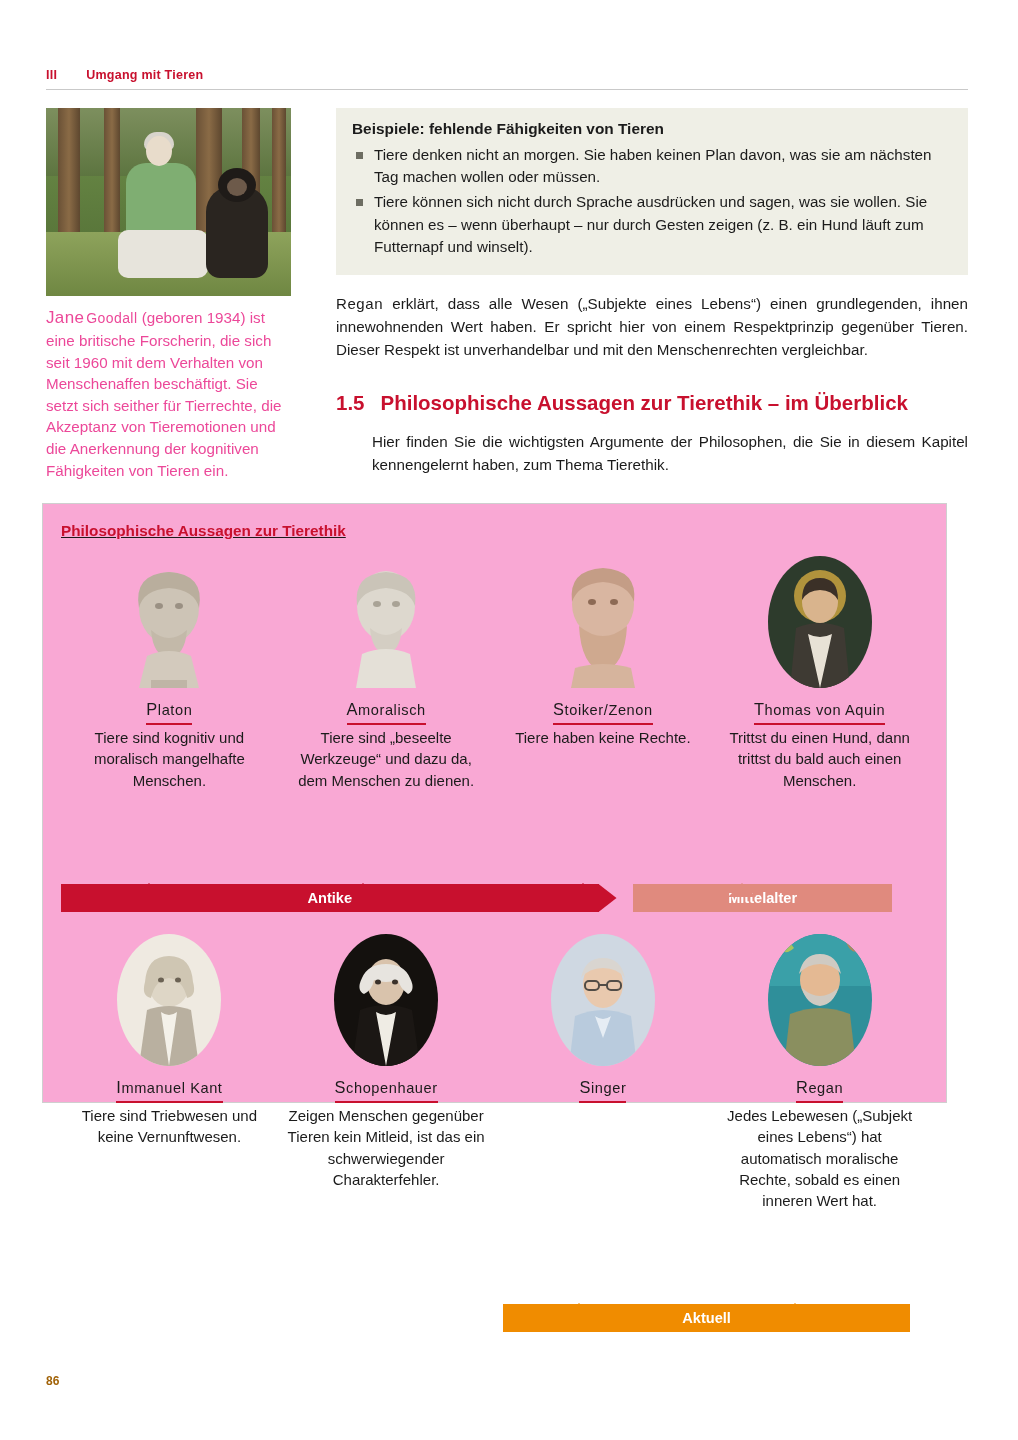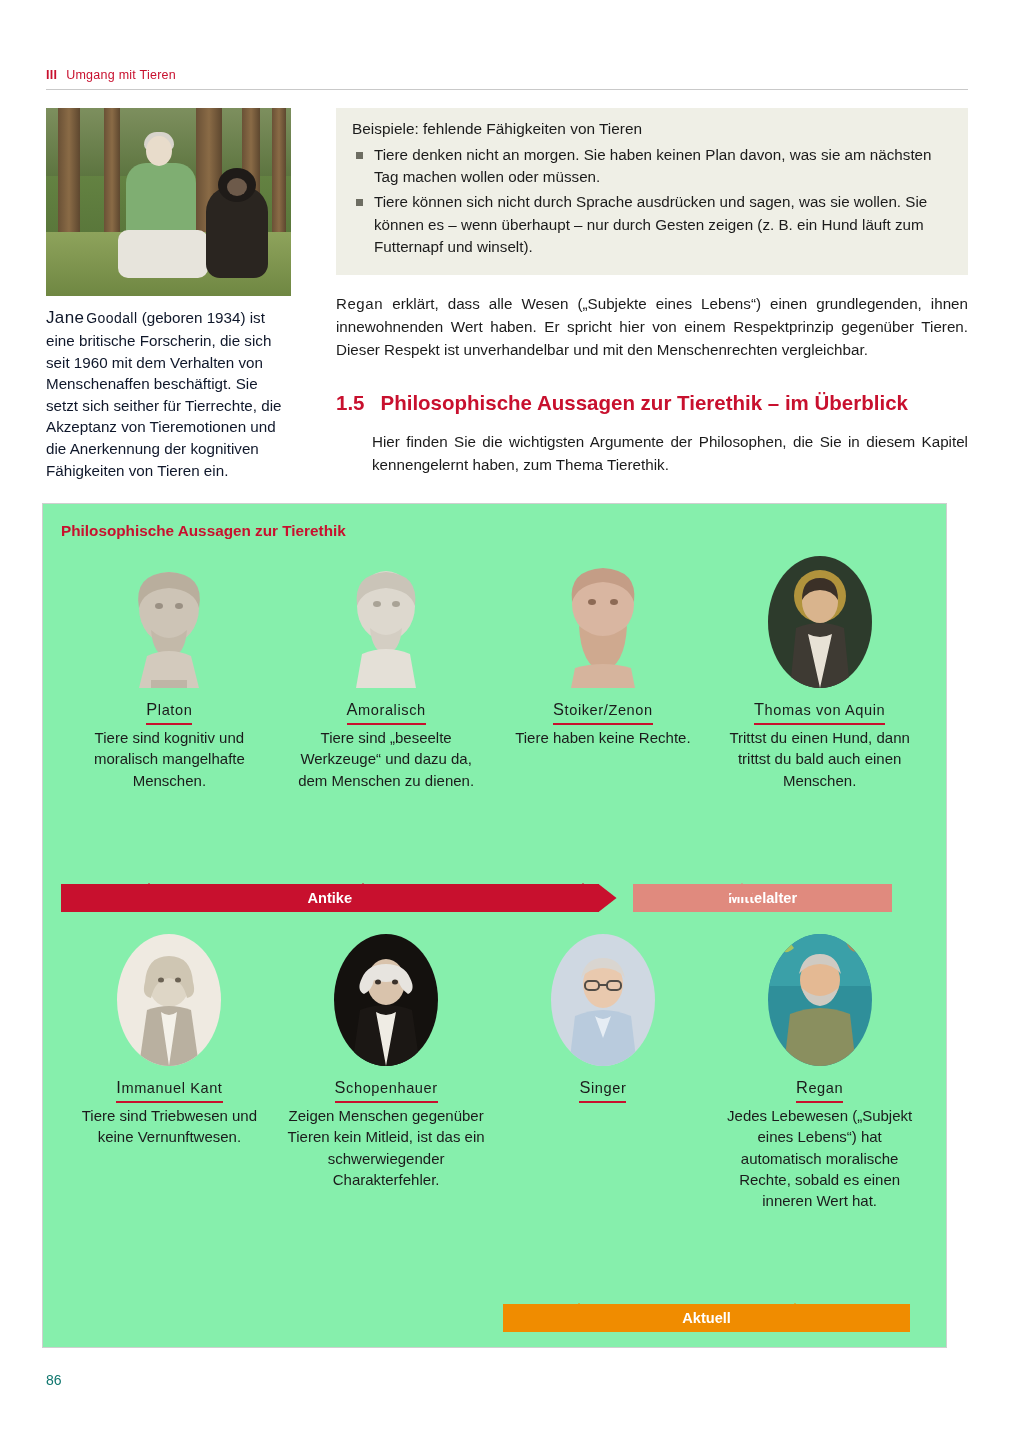--- a/index.html
+++ b/index.html
@@ -18,21 +18,21 @@
   }
 
   
   .runhead {
     display:flex; align-items:baseline; gap:9px;
     font-size:12.5px; font-weight:700; color:#c8102e;
     letter-spacing:.02em;
     padding-left:4px;
   }
   .runhead .rh-num { font-weight:700; }
-  .runhead .rh-title { font-weight:400; }
+  .runhead .rh-title { font-weight:700;margin-left:20px; }
   .rule {
     margin-top:7px;
     height:1px; background:#c9c9c9;
     margin-left:4px; margin-right:0;
   }
 
   
   .topwrap { display:flex; gap:0; margin-top:18px; }
   .leftcol { width:252px; flex:0 0 252px; padding-left:4px; }
   .rightcol { flex:1 1 auto; padding-left:42px; }
@@ -61,37 +61,37 @@
     border-radius:10px; background:#e7e4dc; }
   .photo .chimp-body { position:absolute; left:160px; top:78px; width:62px; height:92px;
     border-radius:26px 26px 14px 14px; background:#2a2520; }
   .photo .chimp-head { position:absolute; left:172px; top:60px; width:38px; height:34px;
     border-radius:50%; background:#1f1b18; }
   .photo .chimp-face { position:absolute; left:181px; top:70px; width:20px; height:18px;
     border-radius:50%; background:#6d5a4a; }
 
   .caption {
     margin-top:10px;
-    font-size:15.2px; line-height:1.42; color:#0f172a;
+    font-size:15.2px; line-height:1.42; color:#ec4899;
     width:245px;
   }
   .caption .smallcaps {
     font-variant:normal; letter-spacing:.02em;
   }
   .caption .nm1 { font-size:17px; }
   .caption .nm2 { font-size:14px; letter-spacing:.03em; }
 
   
   .exbox {
     background:#efefe6;
     padding:12px 16px 14px 16px;
   }
   .exbox h4 {
     margin:0 0 6px 0;
-    font-size:15.4px; font-weight:400; color:#1b1b1b;
+    font-size:15.4px; font-weight:700; color:#1b1b1b;
   }
   .exbox ul { list-style:none; margin:0; padding:0; }
   .exbox li {
     position:relative; padding-left:22px;
     font-size:15.2px; line-height:1.46; margin-bottom:3px;
   }
   .exbox li::before {
     content:""; position:absolute; left:4px; top:8px;
     width:7px; height:7px; background:#6d6d62;
   }
@@ -103,23 +103,24 @@
 
   h2.sec {
     color:#c8102e; font-size:20.5px; font-weight:700;
     margin:30px 0 16px 0;
     display:flex; gap:16px;
   }
 
   
   .chartbox {
     position:absolute; left:42px; top:503px;
-    width:905px; height:845px;
+    width:905px; height:600px;
     border:1px solid #cfcfcf;
-    background:#86efac;
+    background:#f9a8d4;
+    text-decoration:underline;
   }
   .chartbox .ct {
     color:#c8102e; font-weight:700; font-size:15.3px;
     margin:18px 0 0 18px;
   }
 
   .row { position:absolute; left:18px; right:18px; }
   .cards { display:flex; }
   .card { flex:1 1 0; text-align:center; padding:0 8px; }
 
@@ -154,21 +155,21 @@
     clip-path:polygon(0 0, 100% 50%, 0 100%);
   }
   .tick {
     position:absolute; top:-1px; width:0; height:0;
     border-left:14px solid transparent; border-right:14px solid transparent;
     border-bottom:14px solid currentColor;
   }
 
   .pagenum {
     position:absolute; left:46px; bottom:52px;
-    color:#0f766e; font-weight:400; font-size:14px;
+    color:#a16207; font-weight:700; font-size:12px;
   }
 </style>
 </head>
 <body>
 
 <div class="page">
 
   <div class="runhead">
     <span class="rh-num">III</span>
     <span class="rh-title">Umgang mit Tieren</span>

